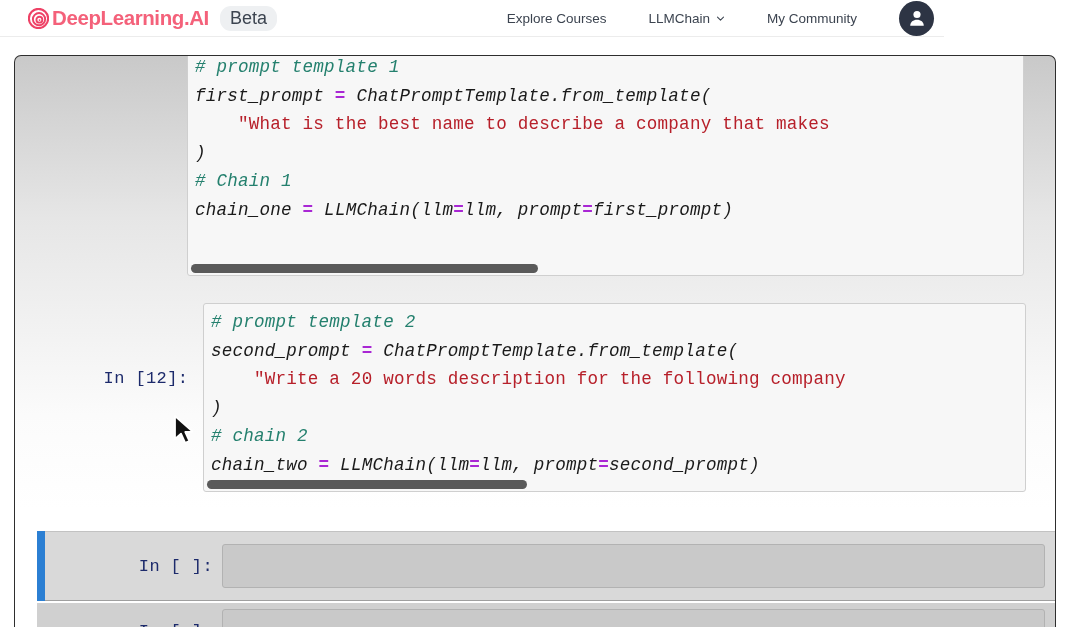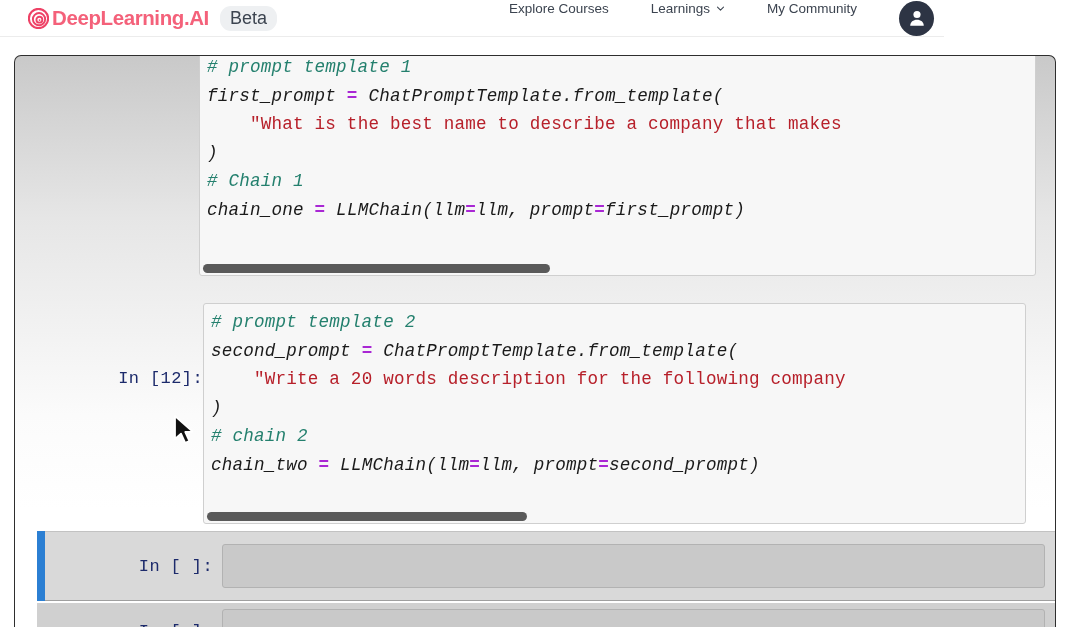--- a/index.html
+++ b/index.html
@@ -25,21 +25,21 @@
     color: #f4617a; line-height: 1;
   }
   .beta-badge {
     margin-left: 11px;
     background: #eef0f2; color: #3c4450;
     border-radius: 11px;
     font-size: 18px;
     padding: 3px 10px 4px;
     line-height: 1;
   }
-  .nav { margin-left: auto; display: flex; align-items: flex-start; }
+  .nav { margin-left: auto; display: flex; align-items: center; }
   .nav-item {
     font-size: 13.5px; color: #3c4450;
     margin-right: 42px; white-space: nowrap;
     display: flex; align-items: center; gap: 6px;
     cursor: pointer;
   }
   .chev { display: inline-block; width: 9px; height: 9px; }
   .avatar {
     width: 35px; height: 35px; border-radius: 50%;
     background: #2d3444;
@@ -97,27 +97,27 @@
   .c-plain   { color: #1a1a1a; font-style: italic; }
 
   .hscroll {
     position: absolute;
     height: 9px; left: 3px;
     background: #5a5a5a;
     border-radius: 5px;
   }
 
   
-  #cell1 { left: 184px; top: -8px; }
+  #cell1 { left: 172px; top: -8px; }
   #cell1 .inputbox { width: 837px; height: 228px; }
 
   
   #cell2 { left: 74px; top: 247px; align-items: flex-start; }
-  #cell2 .prompt { width: 114px; padding-top: 67px; }
-  #cell2 .inputbox { width: 823px; height: 221px; }
+  #cell2 .prompt { width: 114px; padding-top: 67px; text-align: center; }
+  #cell2 .inputbox { width: 823px; height: 189px; }
 
   
   #cell3-wrap {
     position: absolute; left: 22px; top: 475px;
     width: 1018px; height: 70px;
     background: #d9d9d9;
     border-top: 1px solid #c2c2c2;
     border-bottom: 1px solid #9f9f9f;
     display: flex; align-items: center;
   }
@@ -163,21 +163,21 @@
     <span class="brand-text">DeepLearning.AI</span>
   </div>
 
   <span class="beta-badge">Beta</span>
 
   <nav class="nav">
     <span class="nav-item">
       <span>Explore Courses</span>
     </span>
     <span class="nav-item">
-      <span>Learnings</span>
+      <span>LLMChain</span>
       <svg class="chev" viewBox="0 0 12 12">
         <path d="M2 4.2 L6 8.2 L10 4.2" fill="none" stroke="#3c4450" stroke-width="1.4" stroke-linecap="round" stroke-linejoin="round"></path>
       </svg>
     </span>
     <span class="nav-item">
       <span>My Community</span>
     </span>
     <span class="avatar">
       <svg width="22" height="22" viewBox="0 0 24 24">
         <circle cx="12" cy="8.2" r="3.9" fill="#ffffff"></circle>

